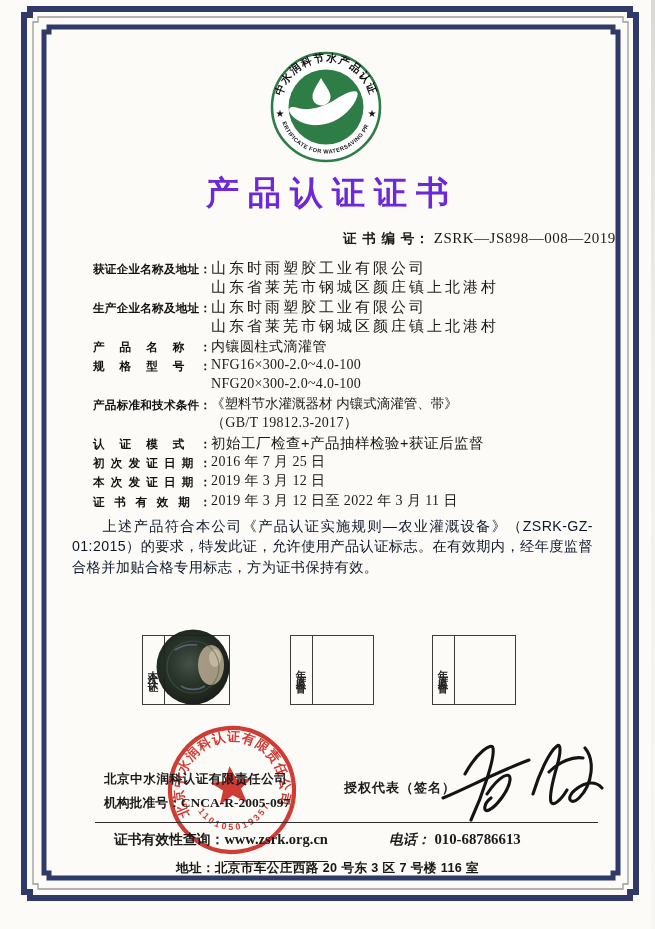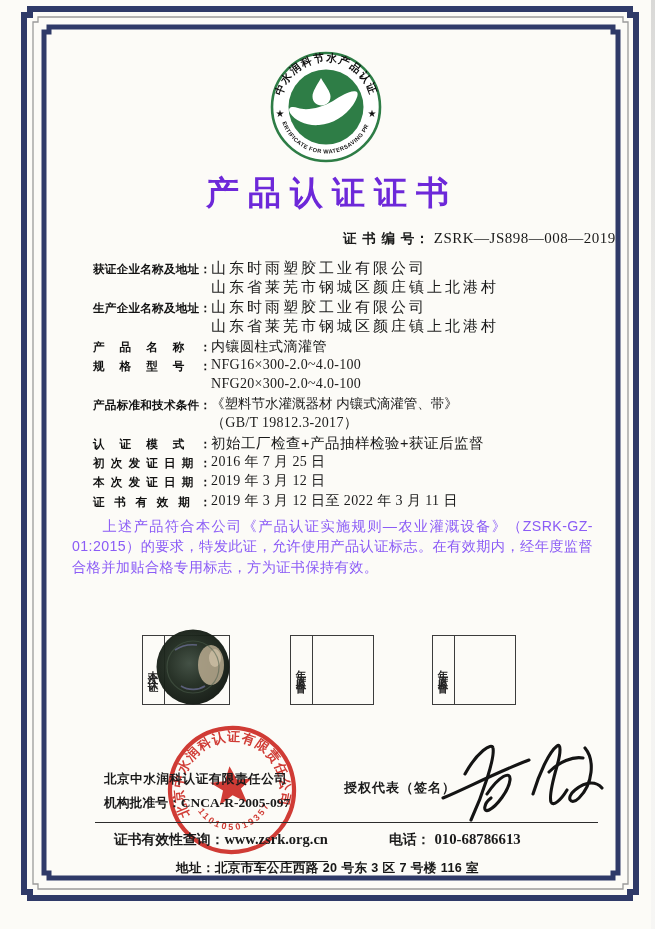--- a/index.html
+++ b/index.html
@@ -23,21 +23,21 @@
   .flabel{width:118px;flex:0 0 118px;font-size:11.6px;font-weight:700;color:#111;
           text-align:justify;text-align-last:justify;line-height:15px;padding-top:1px;}
   .fval{font-size:14.5px;letter-spacing:.5px;line-height:16px;white-space:nowrap;}
   .fval.sp{font-size:15px;letter-spacing:3px;}
   .fval.mid{font-size:14px;letter-spacing:.5px;}
   .fval.latin{font-family:"Liberation Serif","DejaVu Serif",serif;font-size:14px;letter-spacing:.3px;}
   .fval.tight{font-size:13.5px;letter-spacing:0;}
   .fval.date{font-family:"Liberation Serif","DejaVu Serif",serif;font-size:14px;letter-spacing:.4px;}
 
   .para{position:absolute;left:72px;top:516px;width:521px;font-size:14.2px;line-height:20.4px;
-        text-align:justify;text-indent:2.15em;letter-spacing:.4px;color:#8b5cf6;}
+        text-align:justify;text-indent:2.15em;letter-spacing:.4px;color:#0f172a;}
 
   .ibox{position:absolute;top:635px;height:68px;border:1.6px solid #3c3c3c;display:flex;background:transparent;}
   .ibox .strip{width:21px;flex:0 0 21px;border-right:1.6px solid #3c3c3c;display:flex;
                align-items:center;justify-content:center;}
   .ibox .vtxt{writing-mode:vertical-rl;text-orientation:upright;font-size:10.5px;font-weight:600;
               letter-spacing:4px;color:#222;}
   .ibox1{left:142px;width:86px;} .ibox2{left:290px;width:82px;} .ibox3{left:432px;width:82px;}
 
   .darkstamp{position:absolute;left:151px;top:628px;}
   .redstamp{position:absolute;left:163px;top:723px;mix-blend-mode:multiply;opacity:.92;}
@@ -48,21 +48,21 @@
   .approval .no{font-family:"Liberation Serif","DejaVu Serif",serif;font-size:13.5px;font-weight:600;}
   .signlabel{position:absolute;left:344px;top:779px;font-size:13px;font-weight:600;letter-spacing:1px;}
 
   .rule{position:absolute;left:95px;top:822px;width:503px;border-top:1.7px solid #2c2c2c;}
 
   .query{position:absolute;left:114px;top:831px;display:flex;align-items:flex-start;}
   .query .lab{font-size:13.8px;font-weight:700;}
   .query .url{font-family:Liberation Serif, serif;font-size:14.5px;font-weight:700;
               border-bottom:1.6px solid #222;padding-bottom:13px;}
   .phone{position:absolute;left:389px;top:831px;display:flex;align-items:baseline;}
-  .phone .lab{font-size:13.8px;font-weight:700;}
+  .phone .lab{font-size:13.8px;font-weight:700;font-style:italic;}
   .phone .no{font-family:"Liberation Serif","DejaVu Serif",serif;font-size:14.8px;font-weight:700;margin-left:4px;}
 
   .address{position:absolute;left:0;right:0;top:860px;text-align:center;
            font-size:12.6px;font-weight:700;letter-spacing:.4px;color:#161616;}
 </style>
 </head>
 <body>
 
 <div class="page">
 

